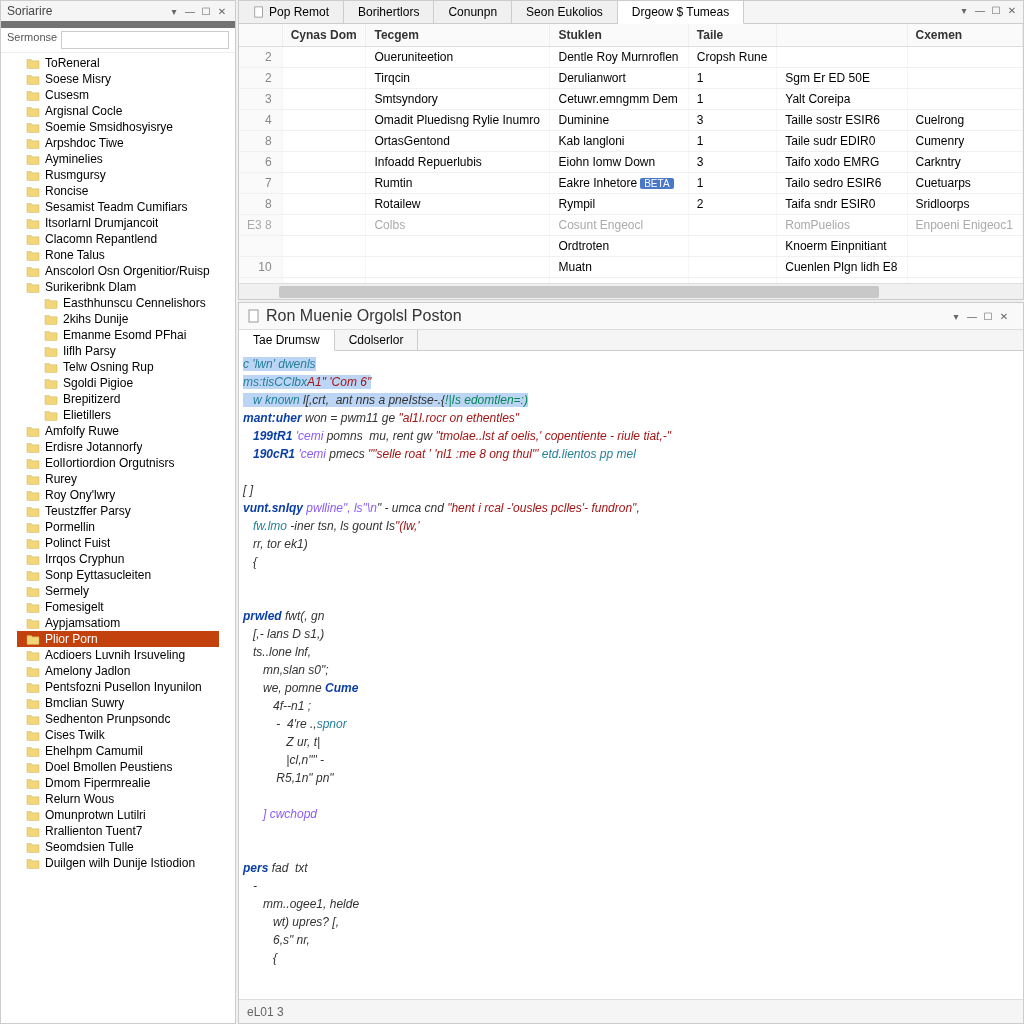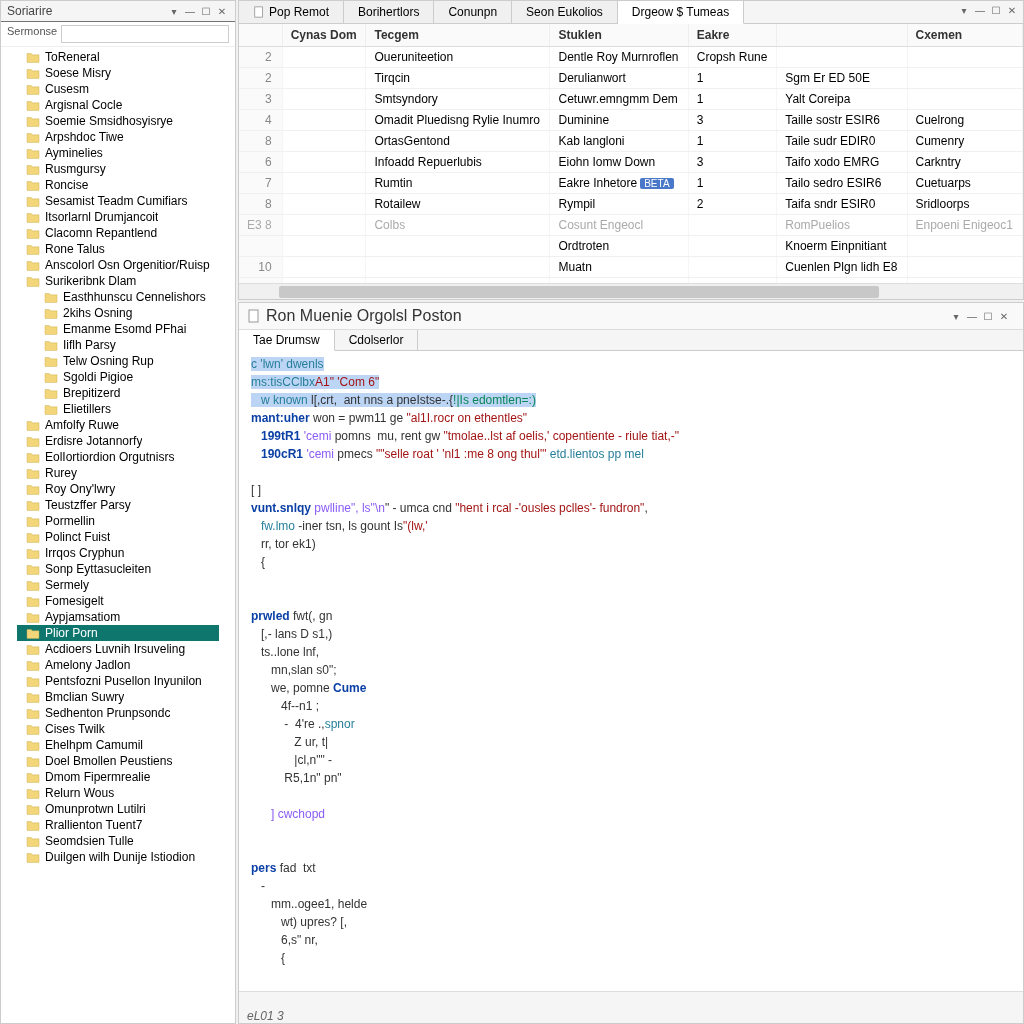--- a/index.html
+++ b/index.html
@@ -1,29 +1,29 @@
 <!DOCTYPE html>
 <html><head>
 <meta charset="utf-8">
 <style>
 * { margin: 0; padding: 0; box-sizing: border-box; font-family: "Segoe UI", Tahoma, sans-serif; font-size: 12px; }
 body { background: #f0f0f0; width: 1024px; height: 1024px; overflow: hidden; display: flex; }
 
 
 .left-panel { width: 236px; background: #fff; border: 1px solid #ccc; display: flex; flex-direction: column; }
-.panel-header { display: flex; align-items: center; justify-content: space-between; padding: 3px 6px; background: #f5f5f5; border-bottom: 1px solid #737373; }
+.panel-header { display: flex; align-items: center; justify-content: space-between; padding: 3px 6px; background: #f5f5f5; border-bottom: 7px solid #737373; }
 .panel-title { font-size: 12px; color: #444; }
 .panel-controls { display: flex; gap: 2px; }
 .panel-controls span { width: 14px; height: 14px; font-size: 10px; color: #666; cursor: pointer; display: inline-flex; align-items: center; justify-content: center; }
 .filter-row { display: flex; padding: 3px 6px; border-bottom: 1px solid #eee; gap: 4px; }
 .filter-row .lbl { font-size: 11px; color: #555; }
 .filter-row input { flex: 1; border: 1px solid #ccc; height: 18px; padding: 0 3px; font-size: 11px; }
 .tree { flex: 1; overflow-y: auto; padding: 2px 16px; }
 .tree-item { display: flex; align-items: center; padding: 1px 4px; cursor: pointer; white-space: nowrap; }
-.tree-item.selected { background: #0f766e; color: #fff; text-align: center; }
+.tree-item.selected { background: #c2410c; color: #fff; text-align: center; }
 .tree-item .indent { display: inline-block; }
 .tree-item .folder-icon { width: 16px; height: 14px; margin-right: 4px; display: inline-flex; align-items: center; justify-content: center; }
 .tree-item .folder-icon svg { width: 14px; height: 12px; }
 .tree-item .label { font-size: 12px; overflow: hidden; text-overflow: ellipsis; }
 
 
 .right-side { flex: 1; display: flex; flex-direction: column; gap: 2px; padding-left: 2px; }
 
 
 .top-panel { height: 300px; background: #fff; border: 1px solid #ccc; display: flex; flex-direction: column; }
@@ -45,29 +45,29 @@
 .hscroll .thumb { position: absolute; left: 40px; width: 600px; top: 2px; height: 12px; background: #c8c8c8; border-radius: 2px; }
 
 
 .bottom-panel { flex: 1; background: #fff; border: 1px solid #ccc; display: flex; flex-direction: column; }
 .code-title-row { display: flex; align-items: center; padding: 4px 8px; border-bottom: 1px solid #ddd; background: #f9f9f9; }
 .code-title-row .file-icon { width: 14px; height: 14px; margin-right: 5px; }
 .code-title { font-size: 16px; color: #333; }
 .code-tabs { display: flex; border-bottom: 1px solid #ccc; background: #f5f5f5; }
 .code-tab { padding: 3px 14px; border-right: 1px solid #ccc; font-size: 12px; cursor: pointer; text-align: right; }
 .code-tab.active { background: #fff; border-bottom: 1px solid #fff; margin-bottom: -1px; }
-.code-area { flex: 1; overflow: auto; padding: 4px 12px; font-family: Consolas, monospace; font-size: 13px; line-height: 1.5; white-space: pre; color: #333; }
+.code-area { flex: 1; overflow: auto; padding: 4px 4px; font-family: Consolas, monospace; font-size: 13px; line-height: 1.5; white-space: pre; color: #333; font-style: italic; }
 .hl-sel { background: #bcd5f5; }
 .c-kw { color: #0a3fa5; font-weight: 600; }
 .c-str { color: #a31515; }
 .c-str2 { color: #8b5cf6; }
 .c-num { color: #098658; }
 .c-id { color: #267f99; }
 .c-op { color: #333; }
-.status-bar { height: 32px; border-top: 1px solid #ddd; background: #f5f5f5; display: flex; align-items: flex-end; padding: 0 8px; font-size: 11px; color: #666; gap: 20px; font-style: italic; }
+.status-bar { height: 24px; border-top: 1px solid #ddd; background: #f5f5f5; display: flex; align-items: center; padding: 0 8px; font-size: 11px; color: #666; gap: 20px; }
 
 .folder-svg-open { fill: #f3d57a; stroke: #c9a94a; stroke-width: 0.5; }
 .file-svg { fill: #fff; stroke: #999; stroke-width: 1; }
 </style>
 </head>
 <body>
 
 <div class="left-panel">
   <div class="panel-header">
     <span class="panel-title">Soriarire</span>
@@ -227,21 +227,21 @@
         </span>
         <span class="label">Easthhunscu Cennelishors</span>
       </div>
       <div class="tree-item">
         <span class="indent" style="width: 22px;"></span>
         <span class="folder-icon">
           <svg viewBox="0 0 16 14">
             <path class="folder-svg-open" d="M1 3 h5 l1 1.5 h8 v8 a1 1 0 0 1 -1 1 h-12 a1 1 0 0 1 -1 -1 z"></path>
           </svg>
         </span>
-        <span class="label">2kihs Osning</span>
+        <span class="label">2kihs Dunije</span>
       </div>
       <div class="tree-item">
         <span class="indent" style="width: 22px;"></span>
         <span class="folder-icon">
           <svg viewBox="0 0 16 14">
             <path class="folder-svg-open" d="M1 3 h5 l1 1.5 h8 v8 a1 1 0 0 1 -1 1 h-12 a1 1 0 0 1 -1 -1 z"></path>
           </svg>
         </span>
         <span class="label">Emanme Esomd PFhai</span>
       </div>
@@ -575,21 +575,21 @@
       </div>
     </div>
     <div class="table-wrap">
       <table>
         <thead>
             <tr id="thead-row">
               <th style="width: 34px;"></th>
               <th>Cynas Dom</th>
               <th>Tecgem</th>
               <th>Stuklen</th>
-              <th>Eakre</th>
+              <th>Taile</th>
               <th></th>
               <th>Cxemen</th>
             </tr>
           </thead>
         <tbody id="tbody">
             <tr>
               <td class="rownum">2</td>
               <td></td>
               <td>Oueruniteetion</td>
               <td>Dentle Roy Murnroflen</td>

